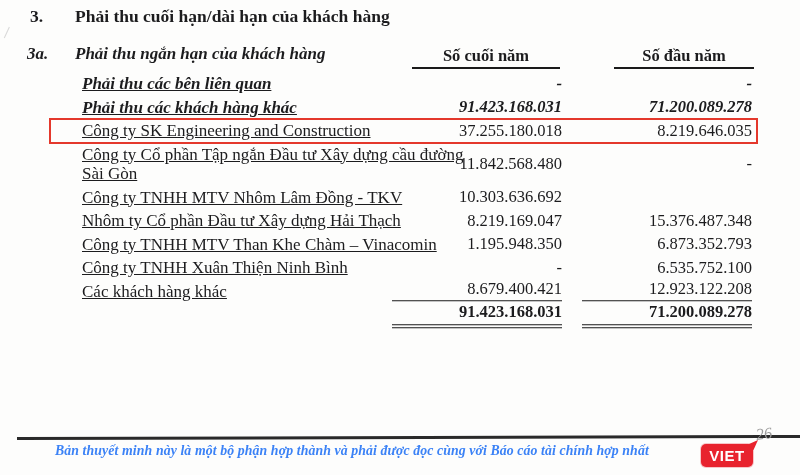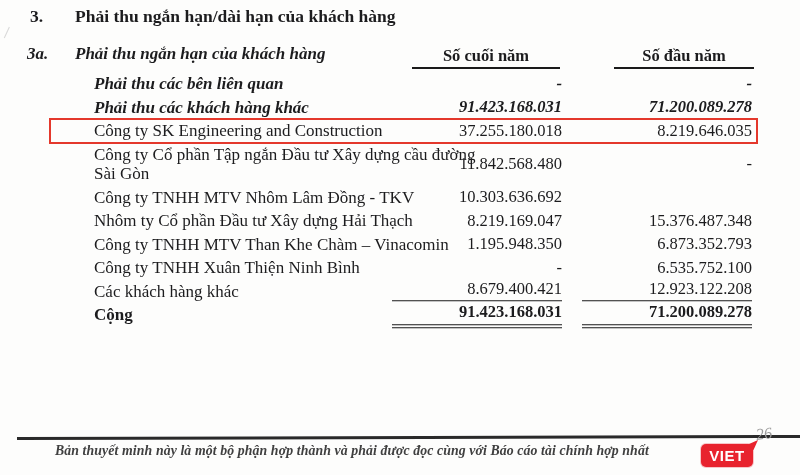--- a/index.html
+++ b/index.html
@@ -16,42 +16,42 @@
   .heading2 .num{width:48px;}
   
   .colhead{
     position:absolute; top:46px; height:21px; font-size:16.5px; font-weight:bold;
     text-align:center; border-bottom:2px solid #1a1a1a; line-height:20px;
   }
   .colhead.c1{right:240px; width:148px;}
   .colhead.c2{right:46px; width:140px;}
   
   .tbl{position:absolute; top:72px; left:0; width:800px;}
-  .row{position:relative; line-height:19.5px; padding:2px 16px; min-height:19.5px;}
+  .row{position:relative; line-height:19.5px; padding:2px 4px; min-height:19.5px;text-decoration:underline;}
   .cell-name{display:block; margin-left:78px; width:382px; font-size:17px;}
   .cell-val{
     position:absolute; top:50%; transform:translateY(-50%);
     display:block; text-align:right; font-size:16.5px; width:170px;
   }
   .cell-val.v1{right:238px;}
   .cell-val.v2{right:48px;}
   .row.bold-italic .cell-name, .row.bold-italic .cell-val{font-weight:bold; font-style:italic;}
   .row.total .cell-name, .row.total .cell-val{font-weight:bold;}
   .row.subtotal-underline .cell-val{border-bottom:1.6px solid #1a1a1a; padding-bottom:1px; top:45%;}
   .row.total{padding-bottom:6px;}
   .row.total .cell-val{border-bottom:4px double #1a1a1a; padding-bottom:2px; top:44%;}
   .redbox{
     position:absolute; left:49px; right:42px; top:-1px; bottom:-1px;
     border:2px solid var(--hl,#e4382c); pointer-events:none;
   }
   
   .footer-line{position:absolute; top:436px; left:17px; right:0; border-top:3px solid #2a2a2a; transform:rotate(-0.15deg);}
   .footer-note{
     position:absolute; top:443px; left:55px; font-style:italic; font-weight:bold;
-    font-size:13.8px; color:#404040; letter-spacing:0.1px;
+    font-size:13.8px; color:#3b82f6; letter-spacing:0.1px;
   }
   .page-num{
     position:absolute; top:425px; left:756px; font-size:16px; color:#9a9a9a;
     transform:rotate(-8deg); font-style:italic;
   }
   .viet-badge{
     position:absolute; top:444px; left:701px; width:52px; height:23px;
     background:var(--logored,#e8232e); border-radius:5px;
     display:flex; align-items:center; justify-content:center;
     color:#ffffff; font-family:"Liberation Sans","DejaVu Sans",sans-serif;
@@ -69,21 +69,21 @@
 </style>
 </head>
 <body>
 
 <div class="doc" style="--hl: #e4382c; --logored: #e8232e;">
 
   <div class="scan-artifact"></div>
 
   <div class="heading1">
     <span class="num">3.</span>
-    <span>Phải thu ngắn hạn/dài hạn của khách hàng</span>
+    <span>Phải thu cuối hạn/dài hạn của khách hàng</span>
   </div>
 
   <div class="heading2">
     <span class="num">3a.</span>
     <span>Phải thu ngắn hạn của khách hàng</span>
   </div>
 
   <div class="colhead c1">Số cuối năm</div>
   <div class="colhead c2">Số đầu năm</div>
 
@@ -127,21 +127,20 @@
         <span class="cell-name">Công ty TNHH Xuân Thiện Ninh Bình</span>
         <span class="cell-val v1">-</span>
         <span class="cell-val v2">6.535.752.100</span>
       </div>
       <div class="row subtotal-underline">
         <span class="cell-name">Các khách hàng khác</span>
         <span class="cell-val v1">8.679.400.421</span>
         <span class="cell-val v2">12.923.122.208</span>
       </div>
       <div class="row total">
-        <span class="cell-name">Cộng</span>
         <span class="cell-val v1">91.423.168.031</span>
         <span class="cell-val v2">71.200.089.278</span>
       </div>
     </div>
 
   <div class="footer-line"></div>
   <div class="page-num">26</div>
   <div class="footer-note">Bản thuyết minh này là một bộ phận hợp thành và phải được đọc cùng với Báo cáo tài chính hợp nhất</div>
   <div class="viet-badge">VIET</div>
 

